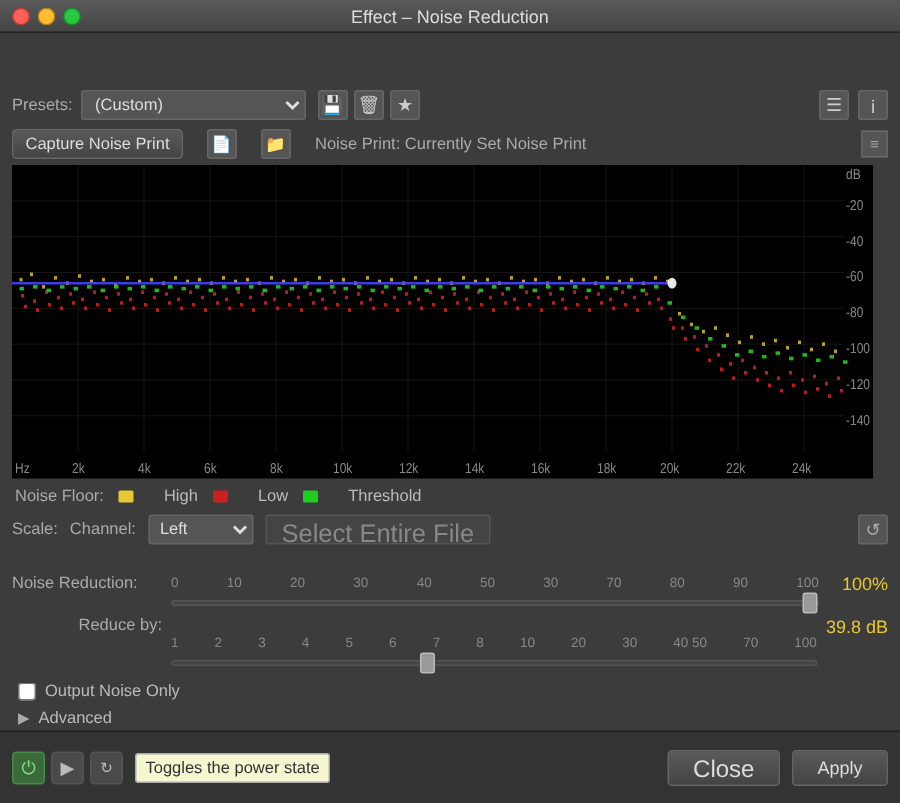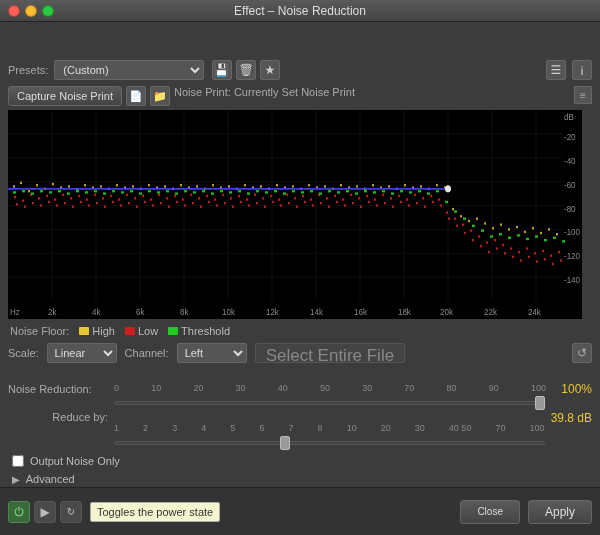--- a/index.html
+++ b/index.html
@@ -91,21 +91,22 @@
     }
     .preset-info {
       margin-left: auto;
       display: flex;
       gap: 6px;
     }
 
     
     .noise-print-row {
       display: flex;
-      gap: 4px;
+      align-items: center;
+      gap: 16px;
       margin-bottom: 4px;
     }
     .capture-btn {
       background: linear-gradient(to bottom, #5a5a5a, #444);
       border: 1px solid #666;
       color: #ddd;
       font-size: 11px;
       padding: 3px 8px;
       border-radius: 3px;
       cursor: pointer;
@@ -155,21 +156,21 @@
     .legend-row {
       display: flex;
       align-items: center;
       gap: 10px;
       margin-bottom: 6px;
       padding-left: 2px;
     }
     .legend-item {
       display: flex;
       align-items: center;
-      gap: 3px;
+      gap: 20px;
       font-size: 11px;
       color: #bbb;
       justify-content: space-between;
     }
     .legend-dot {
       width: 10px;
       height: 8px;
       border-radius: 1px;
     }
     .dot-yellow { background: #e8c832; }
@@ -317,21 +318,21 @@
     }
     .bottom-right {
       margin-left: auto;
       display: flex;
       gap: 8px;
     }
     .close-btn {
       background: linear-gradient(to bottom, #5a5a5a, #444);
       border: 1px solid #666;
       color: #ddd;
-      font-size: 10px;
+      font-size: 16px;
       padding: 4px 16px;
       border-radius: 3px;
       cursor: pointer;
       height: 24px;
     }
     .apply-btn {
       background: linear-gradient(to bottom, #5a5a5a, #444);
       border: 1px solid #666;
       color: #ddd;
       font-size: 12px;
@@ -762,24 +763,20 @@
       <span>Low</span>
     </div>
     <div class="legend-item">
       <div class="legend-dot dot-green"></div>
       <span>Threshold</span>
     </div>
   </div>
 
   <div class="scale-row">
     <span class="scale-label">Scale:</span>
-    <select class="sc-select">
-      <option>Linear</option>
-      <option>Logarithmic</option>
-    </select>
     <span class="scale-label">Channel:</span>
     <select class="sc-select">
       <option>Left</option>
       <option>Right</option>
       <option>Both</option>
     </select>
     <button class="select-entire-btn">Select Entire File</button>
     <div class="reset-btn" title="Reset">↺</div>
   </div>
 

